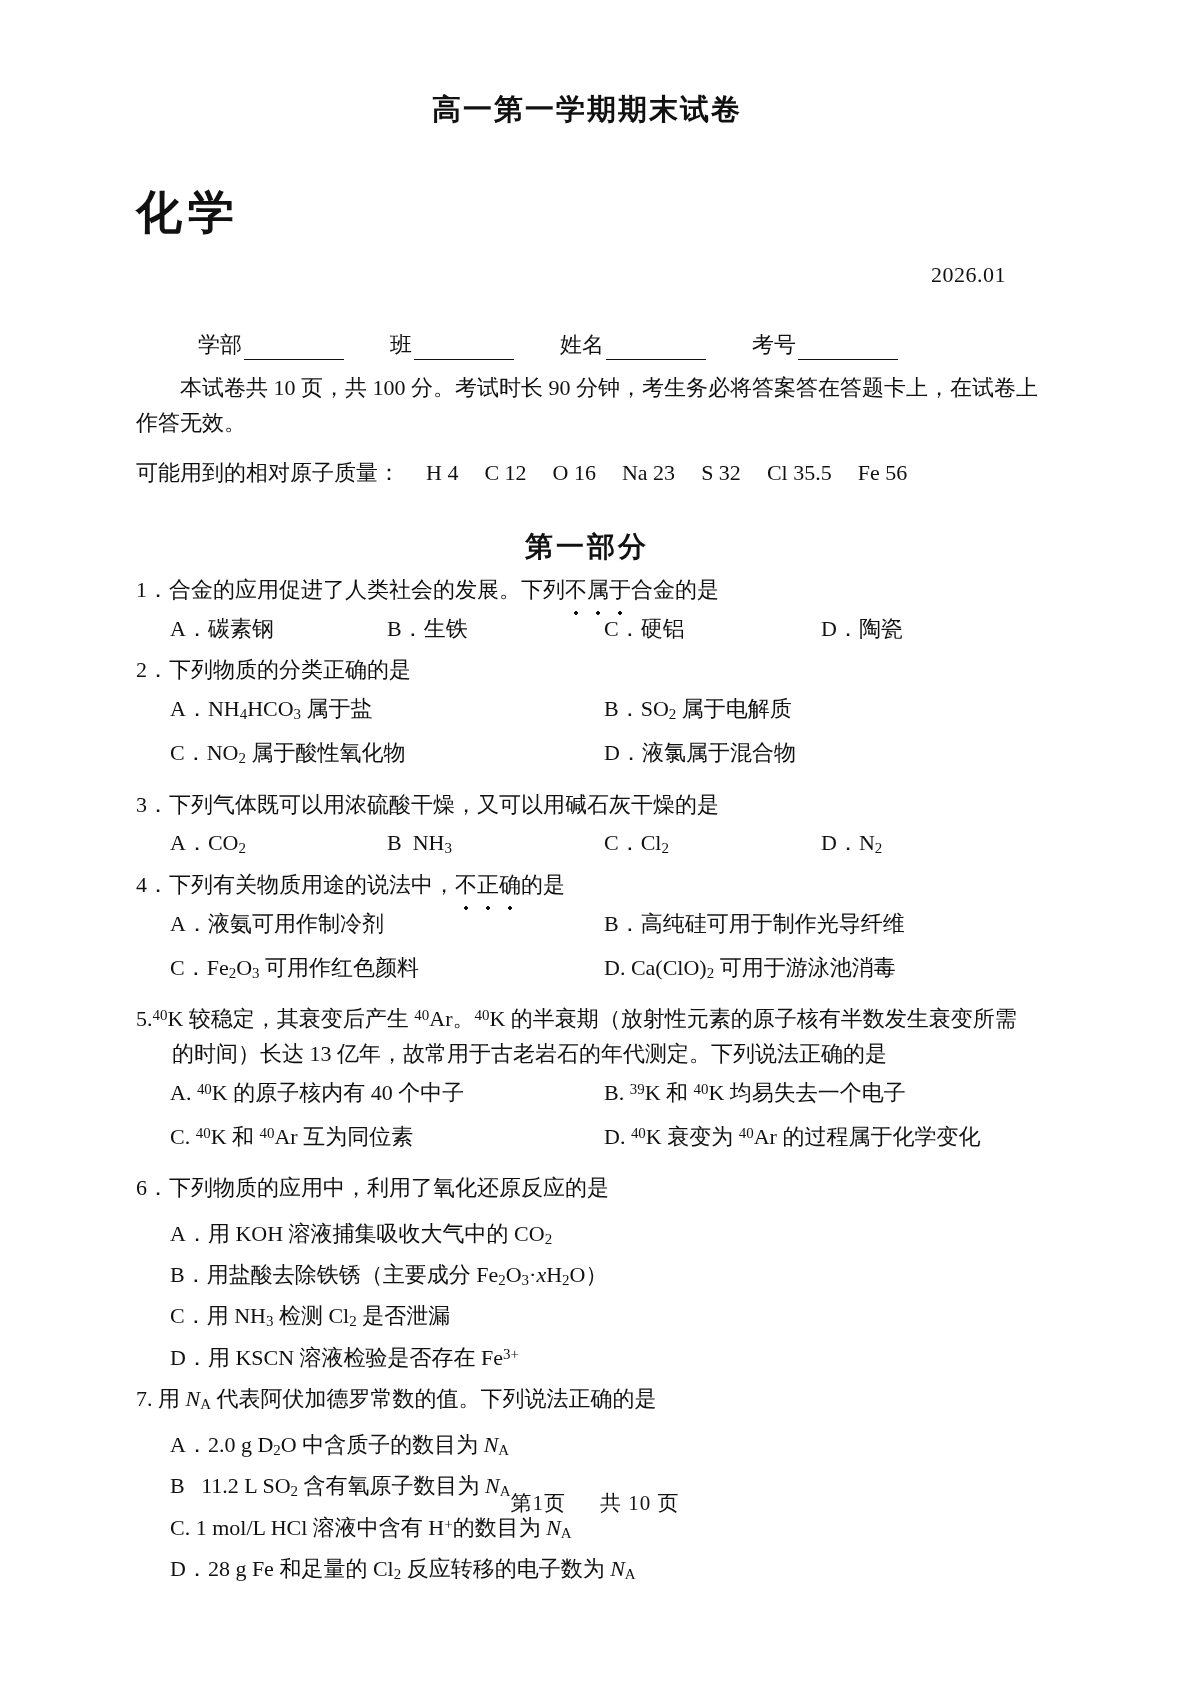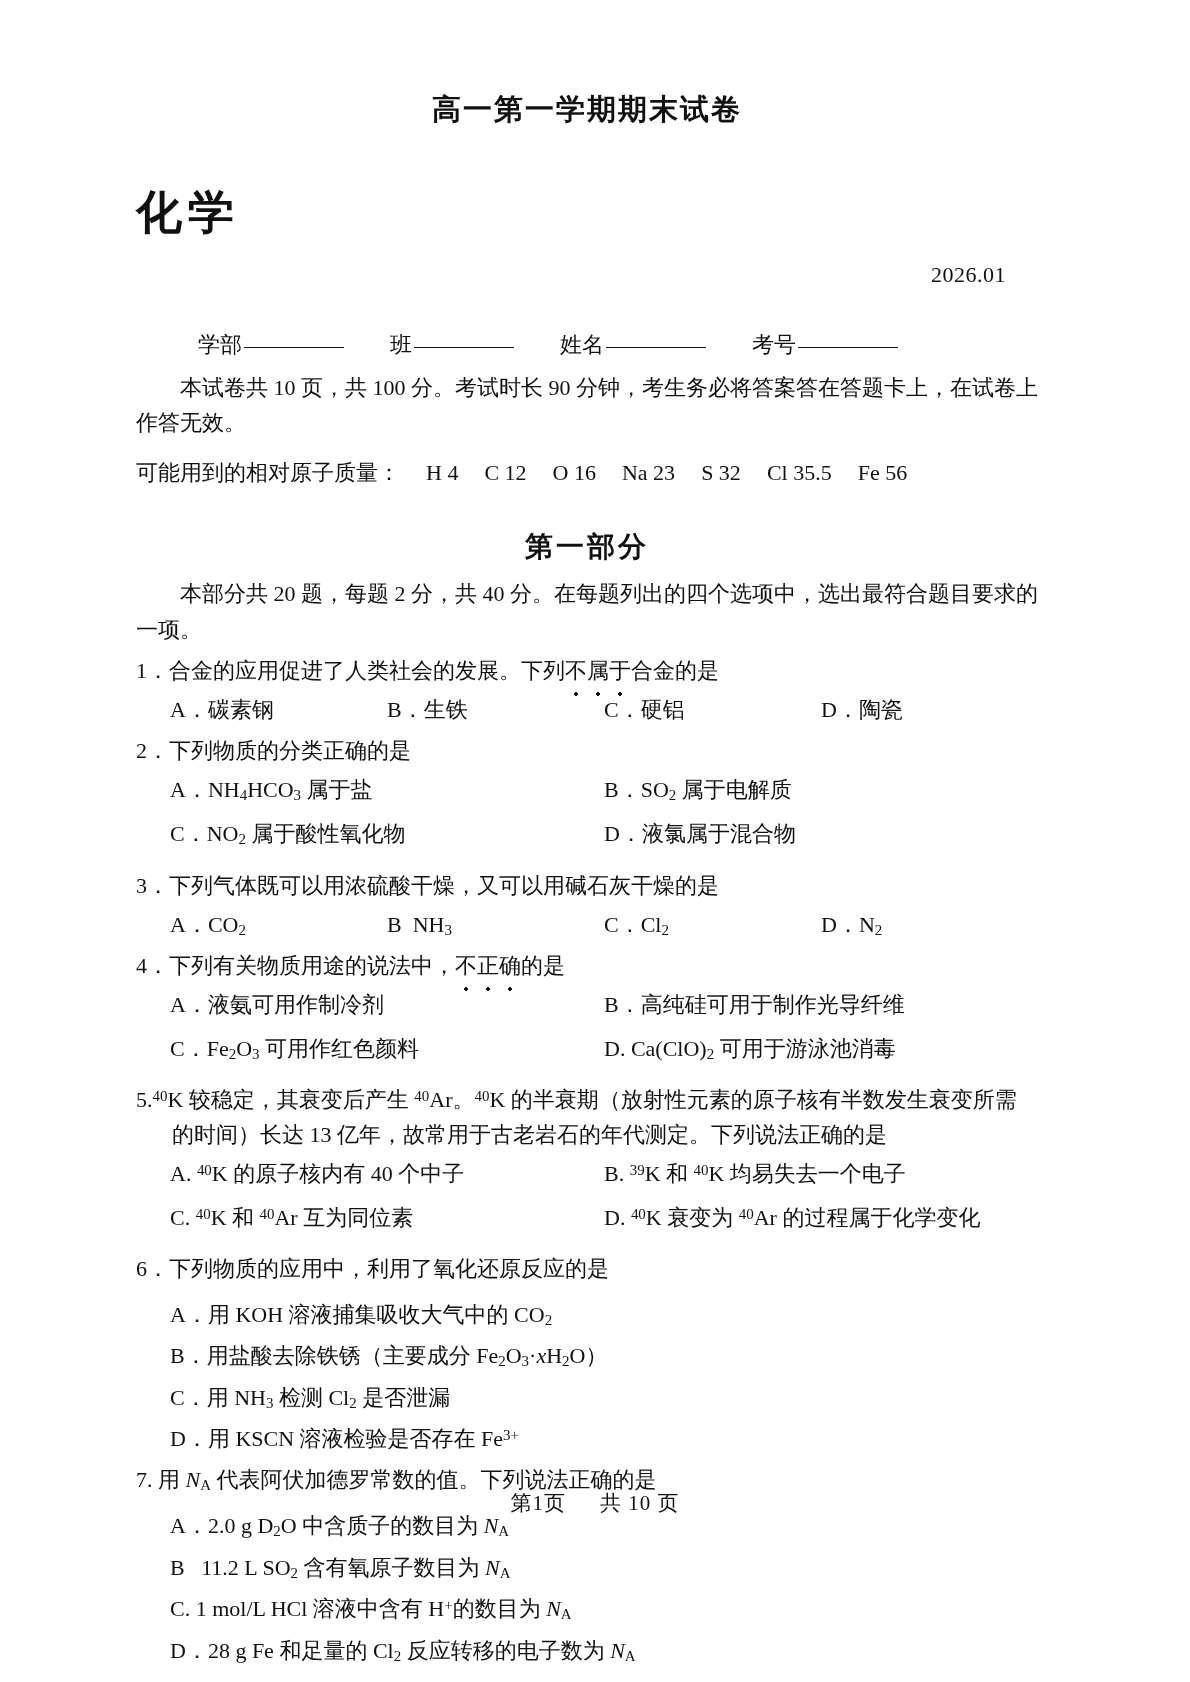--- a/index.html
+++ b/index.html
@@ -58,20 +58,21 @@
   
   .id-row {
     margin-top: 42px;
     padding-left: 62px;
     font-size: 22px;
     display: flex;
     align-items: flex-end;
   }
   .id-field {
     display: inline-flex;
+    align-items: flex-end;
     margin-right: 46px;
     white-space: nowrap;
   }
   .id-label { font-size: 22px; }
   .blank-line {
     display: inline-block;
     width: 100px;
     border-bottom: 1.6px solid #111;
     height: 17px;
     margin-left: 2px;
@@ -198,21 +199,20 @@
     </div>
 
     <p class="para">本试卷共 10 页，共 100 分。考试时长 90 分钟，考生务必将答案答在答题卡上，在试卷上作答无效。</p>
 
     <div class="mass-line">
       <span>可能用到的相对原子质量：</span><span class="el">H 4</span><span class="el">C 12</span><span class="el">O 16</span><span class="el">Na 23</span><span class="el">S 32</span><span class="el">Cl 35.5</span><span class="el">Fe 56</span>
     </div>
 
     <div class="part-title">第一部分</div>
 
-    <p class="para">本部分共 20 题，每题 2 分，共 40 分。在每题列出的四个选项中，选出最符合题目要求的一项。</p>
 
     <div class="q">
       <span class="q-stem"><span>1．</span><span>合金的应用促进了人类社会的发展。下列</span><span class="dotted">不属于</span><span>合金的是</span></span>
       <div class="opts cols4">
         <span class="opt">A．碳素钢</span>
         <span class="opt">B．生铁</span>
         <span class="opt">C．硬铝</span>
         <span class="opt">D．陶瓷</span>
       </div>
     </div>

